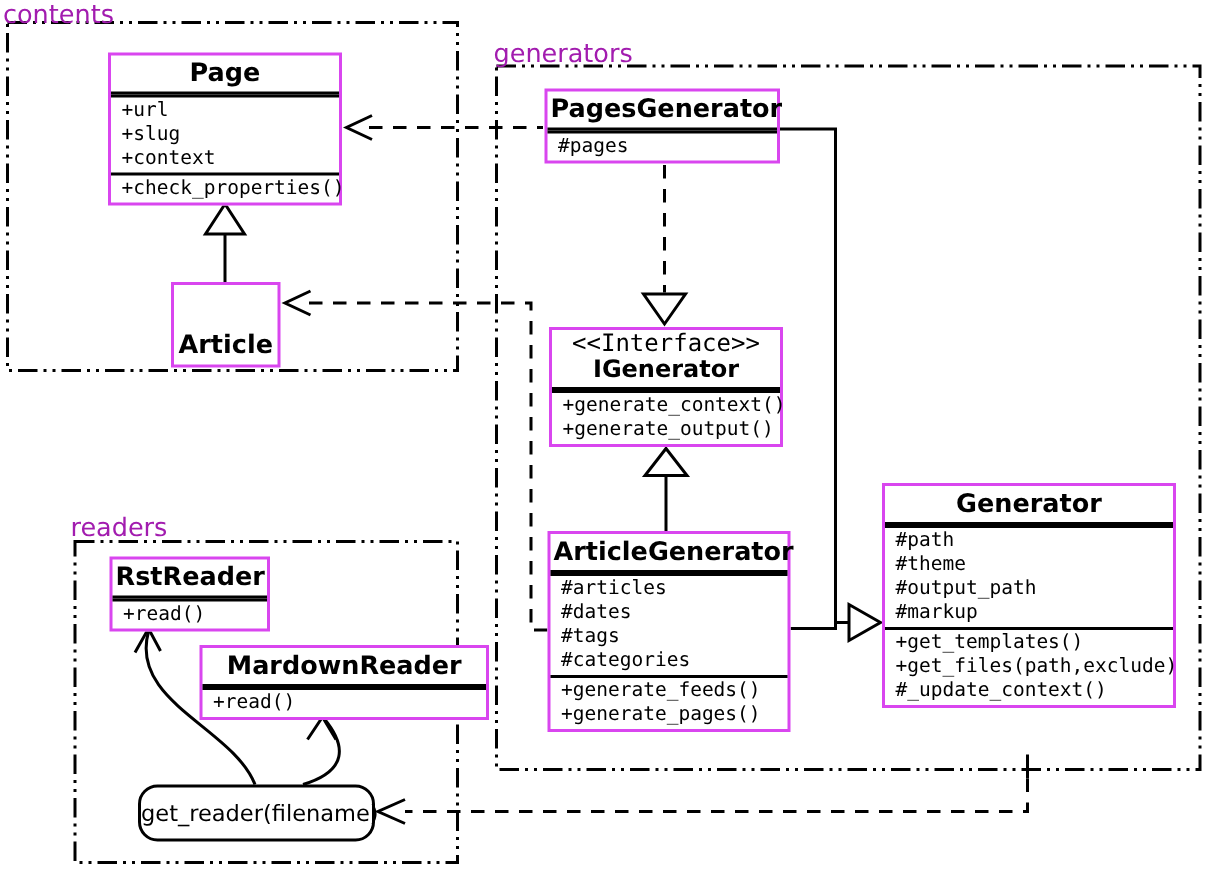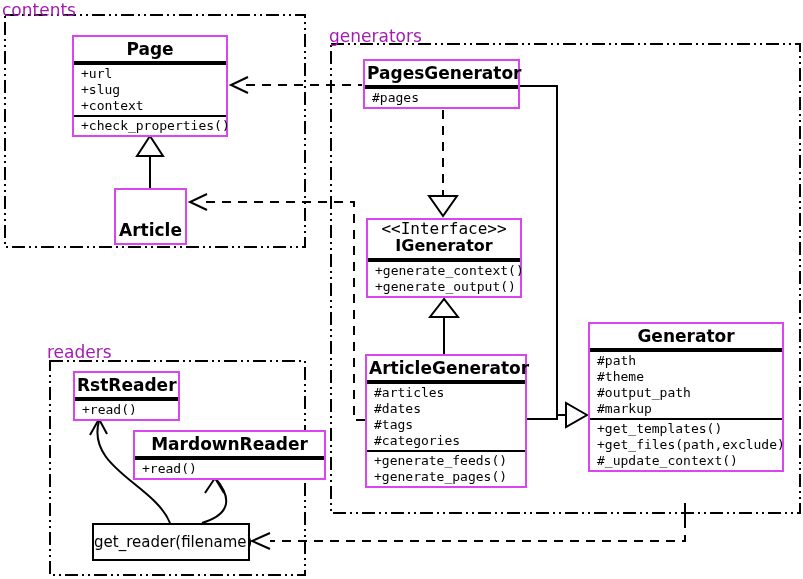--- a/index.html
+++ b/index.html
@@ -217,15 +217,15 @@
     </div>
   </div>
 
   <div class="uml-class" style="left:133px; top:430px; width:193px;">
     <div class="uml-title sep">MardownReader</div>
     <div class="uml-section">
       <div class="uml-line">+read()</div>
     </div>
   </div>
 
-  <div class="plain-box" style="left:92px; top:523px; width:158px; height:38px; line-height:34px;">get_reader(filename)</div>
+  <div class="plain-box" style="left:92px; top:523px; width:158px; height:38px; line-height:34px;border-radius:13px;">get_reader(filename)</div>
 
 </div>
 
 </body></html>

